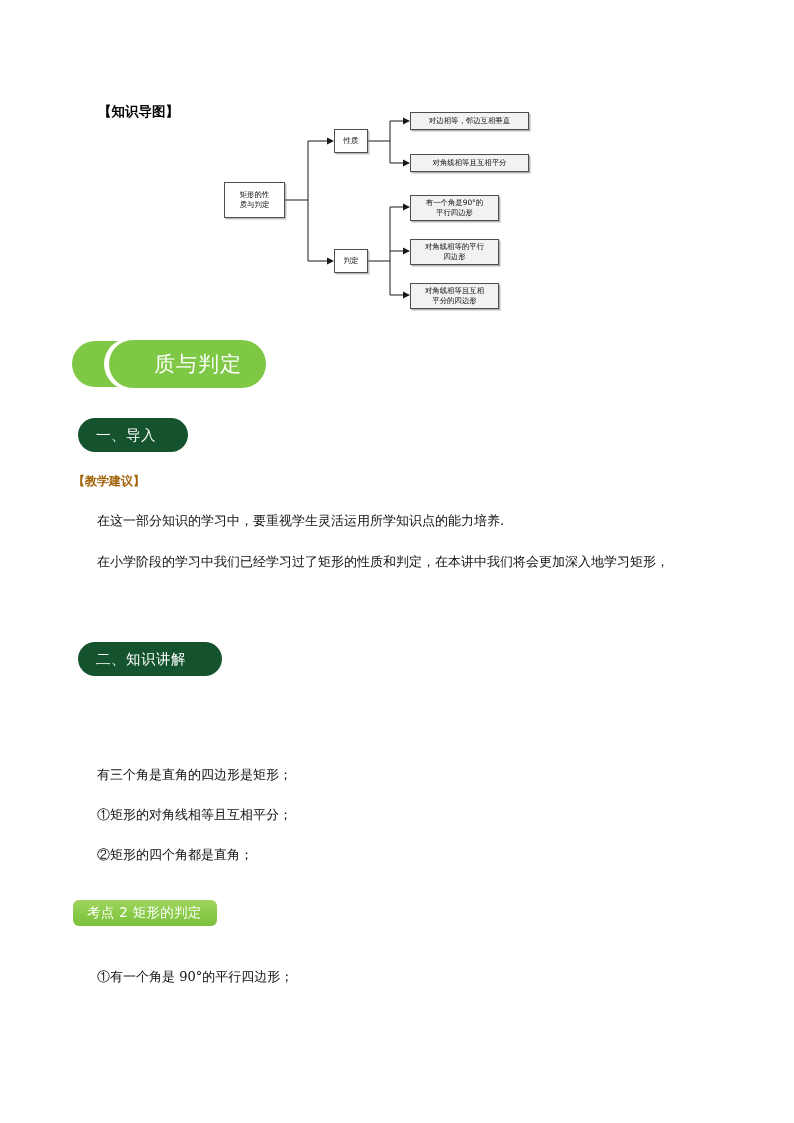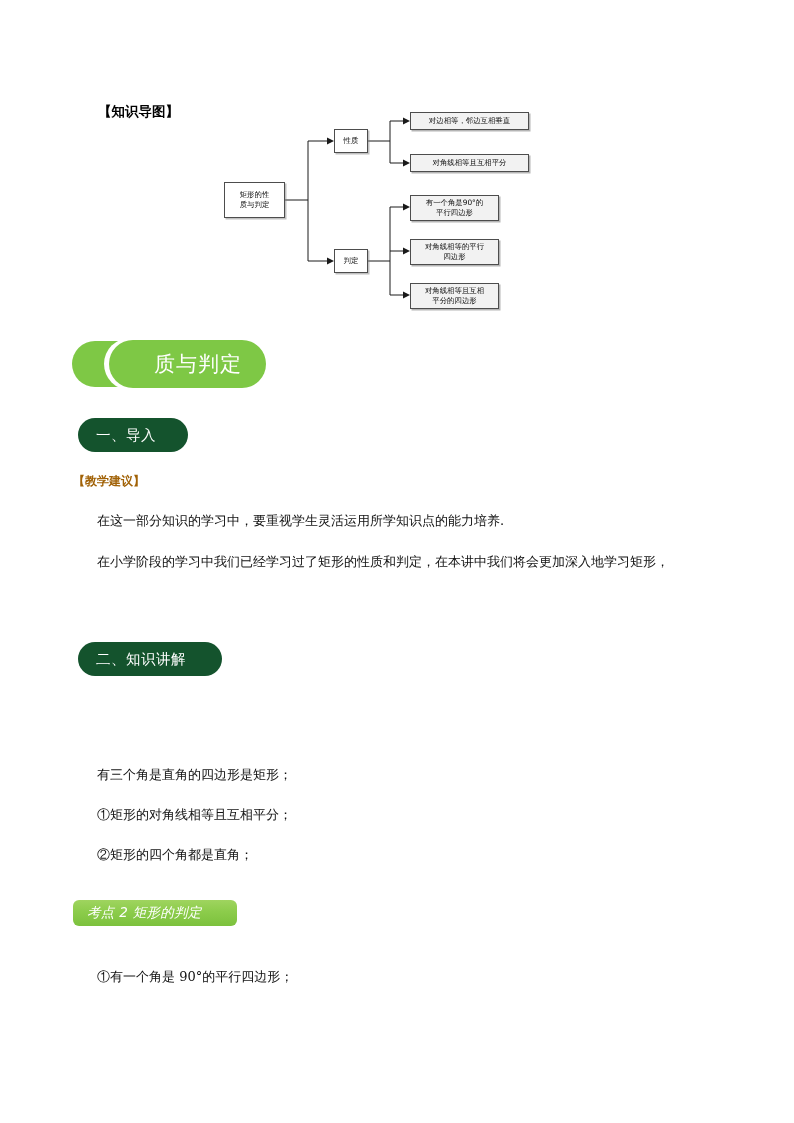--- a/index.html
+++ b/index.html
@@ -261,17 +261,17 @@
 
   <div class="body-text" style="left:97px; top:552px;">在小学阶段的学习中我们已经学习过了矩形的性质和判定，在本讲中我们将会更加深入地学习矩形，</div>
 
   <div class="step-pill" style="left:78px; top:642px; width:144px;">二、知识讲解</div>
 
 
   <div class="body-text" style="left:97px; top:765px;">有三个角是直角的四边形是矩形；</div>
   <div class="body-text" style="left:97px; top:805px;">①矩形的对角线相等且互相平分；</div>
   <div class="body-text" style="left:97px; top:845px;">②矩形的四个角都是直角；</div>
 
-  <div class="kp-banner" style="left:73px; top:900px; width:164px;font-style:italic;">考点 2  矩形的判定</div>
+  <div class="kp-banner" style="left:73px; top:900px; width:144px;">考点 2  矩形的判定</div>
 
   <div class="body-text" style="left:97px; top:967px;">①有一个角是 90°的平行四边形；</div>
 
 </div>
 
 </body></html>

